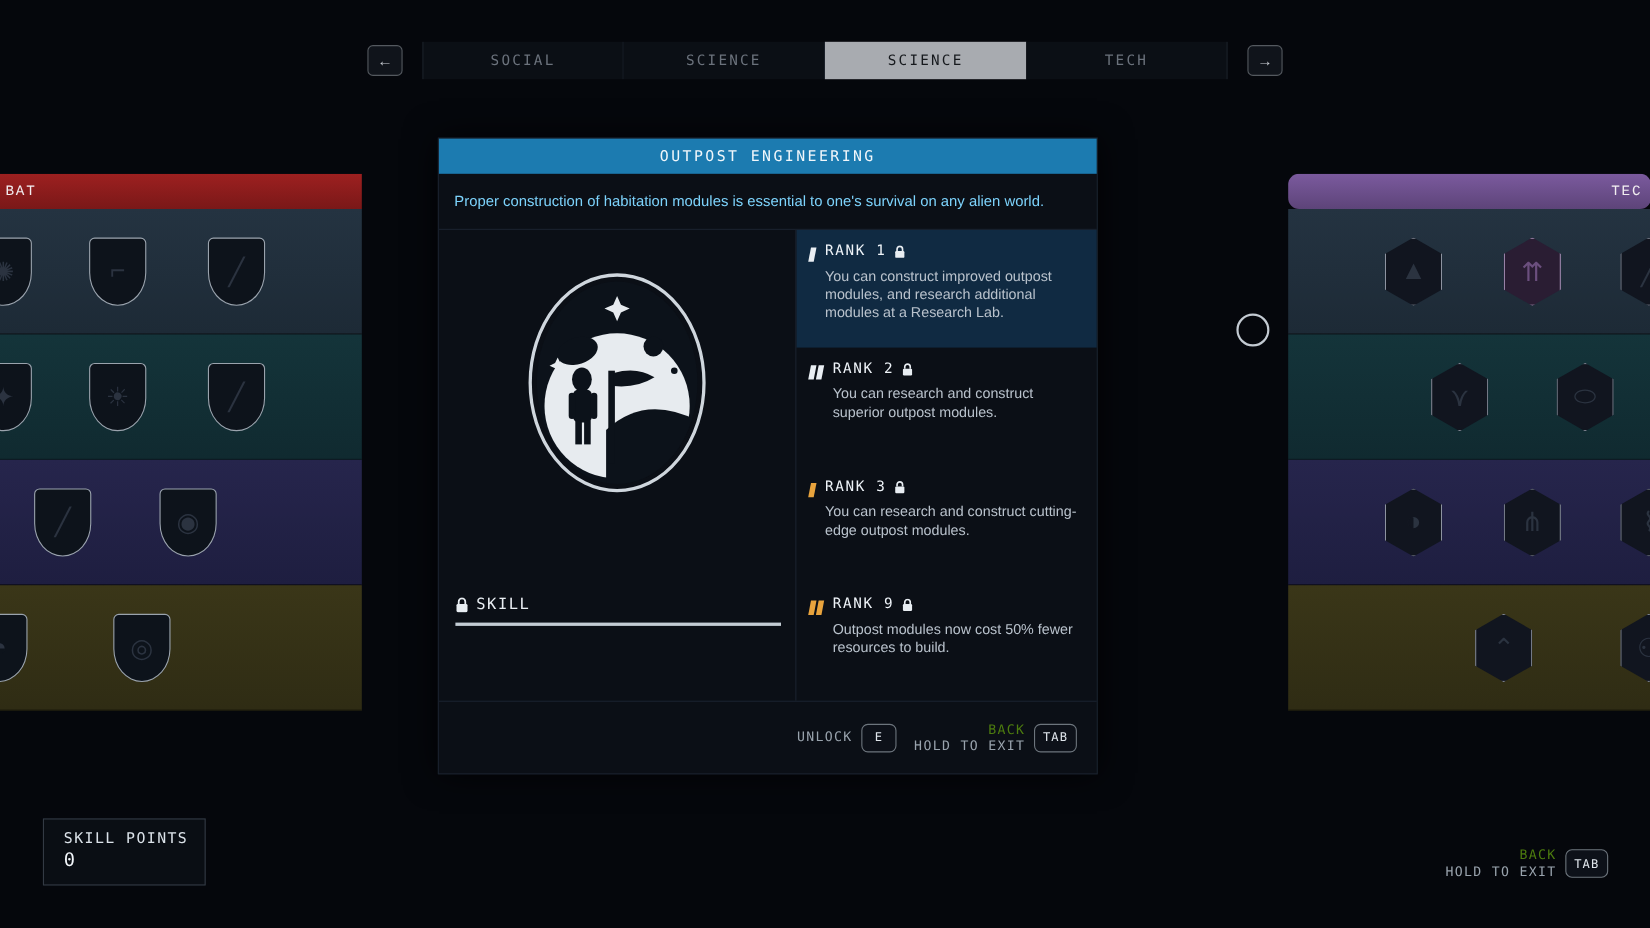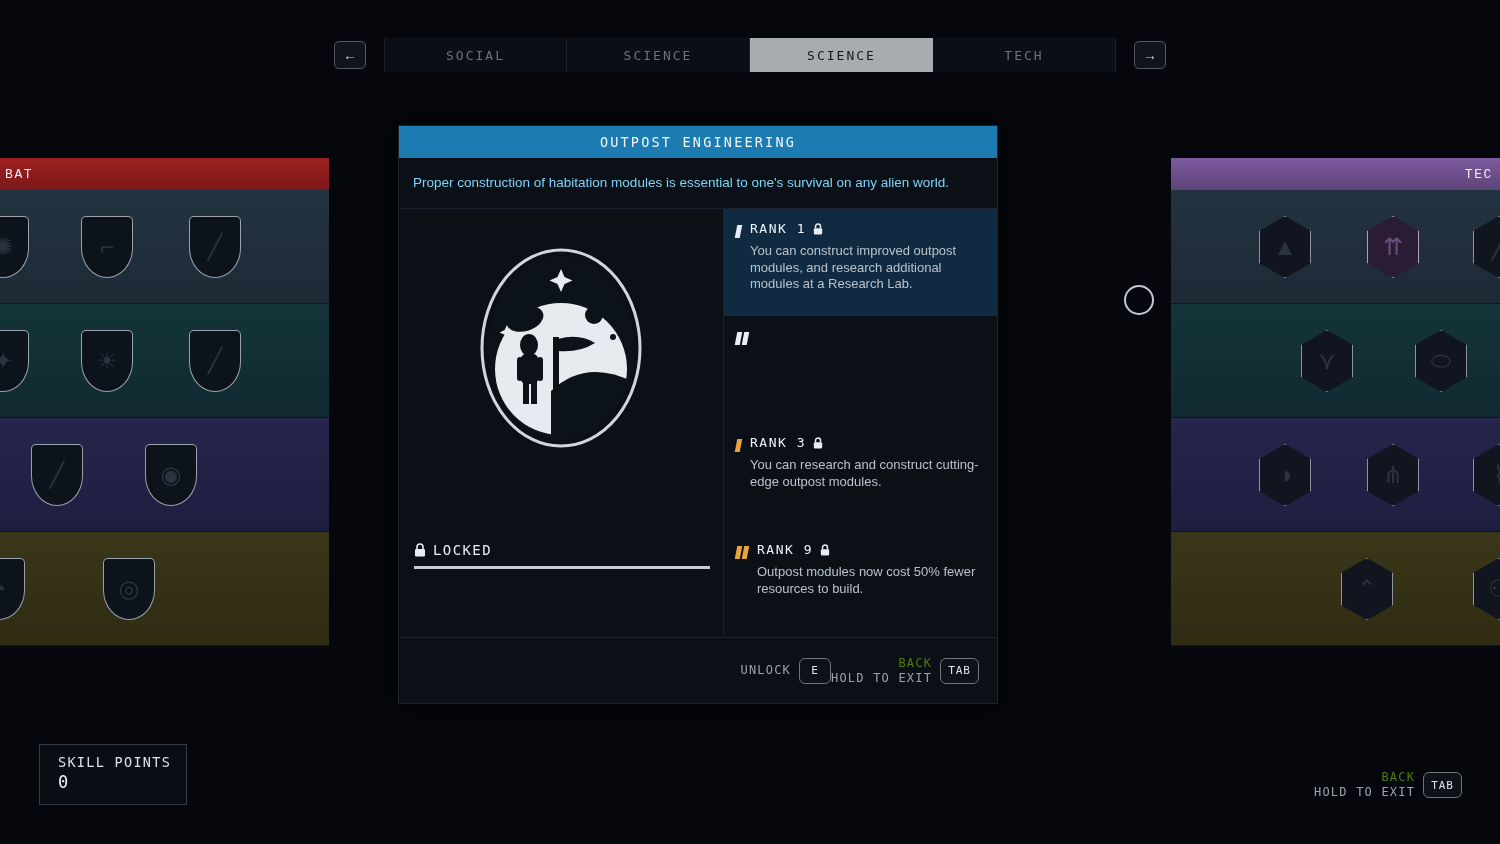--- a/index.html
+++ b/index.html
@@ -21,21 +21,21 @@
     overflow: hidden;
   }
   .bg-panel.left  { left: -1px; }
   .bg-panel.right { right: -1px; }
 
   .cat-header {
     height: 32px;
     position: relative;
   }
   .cat-header.combat { background: linear-gradient(180deg,#9d2020 0%,#7a1818 100%); }
-  .cat-header.tech   { background: linear-gradient(180deg,#7b5a9e 0%,#5d4479 100%); }
+  .cat-header.tech   { background: linear-gradient(180deg,#7b5a9e 0%,#5d4479 100%); border-radius: 10px; }
 
   .cat-header-label {
     position: absolute;
     top: 50%; transform: translateY(-50%);
     font-size: 13px;
     letter-spacing: 1.6px;
     color: #f2eef0;
     font-family: Liberation Mono, monospace;
   }
   .cat-header.combat .cat-header-label { left: 6px; }
@@ -224,20 +224,21 @@
     max-width: 330px;
   }
 
   .card-footer {
     border-top: 1px solid #1a222e;
     height: 66px;
     display: flex;
     align-items: center;
     justify-content: flex-end;
     padding-right: 18px;
+    gap: 16px;
   }
   .hint {
     display: flex; align-items: center; gap: 8px;
   }
   .hint-text {
     font-family: "DejaVu Sans Mono", monospace;
     font-size: 12px;
     letter-spacing: 1.2px;
     color: #99a3ad;
     text-align: right;
@@ -477,21 +478,21 @@
           <circle cx="140" cy="96" r="3" fill="#0c121a"></circle>
         </g>
       </svg>
 
       <div class="locked-wrap">
         <div class="locked-row">
           <svg width="12" height="14" viewBox="0 0 12 14">
             <path d="M3 6V4a3 3 0 016 0v2" fill="none" stroke="#e8edf2" stroke-width="1.6"></path>
             <rect x="1" y="6" width="10" height="7.5" rx="1.3" fill="#e8edf2"></rect>
           </svg>
-          <span>LOCKED</span>
+          <span>SKILL</span>
         </div>
         <div class="progress-bar"></div>
       </div>
     </div>
 
     <div class="card-right">
 
       <div class="rank highlight">
         <div class="pips">
           <span class="pip white"></span>
@@ -506,20 +507,30 @@
           </div>
           <div class="rank-desc">You can construct improved outpost modules, and research additional modules at a Research Lab.</div>
         </div>
       </div>
 
       <div class="rank">
         <div class="pips">
           <span class="pip white"></span>
             <span class="pip white"></span>
         </div>
+        <div class="rank-content">
+          <div class="rank-title">
+            <span>RANK 2</span>
+            <svg width="10" height="12" viewBox="0 0 12 14">
+              <path d="M3 6V4a3 3 0 016 0v2" fill="none" stroke="#e8edf2" stroke-width="1.8"></path>
+              <rect x="1" y="6" width="10" height="7.5" rx="1.3" fill="#e8edf2"></rect>
+            </svg>
+          </div>
+          <div class="rank-desc">You can research and construct superior outpost modules.</div>
+        </div>
       </div>
 
       <div class="rank">
         <div class="pips">
           <span class="pip orange"></span>
         </div>
         <div class="rank-content">
           <div class="rank-title">
             <span>RANK 3</span>
             <svg width="10" height="12" viewBox="0 0 12 14">

